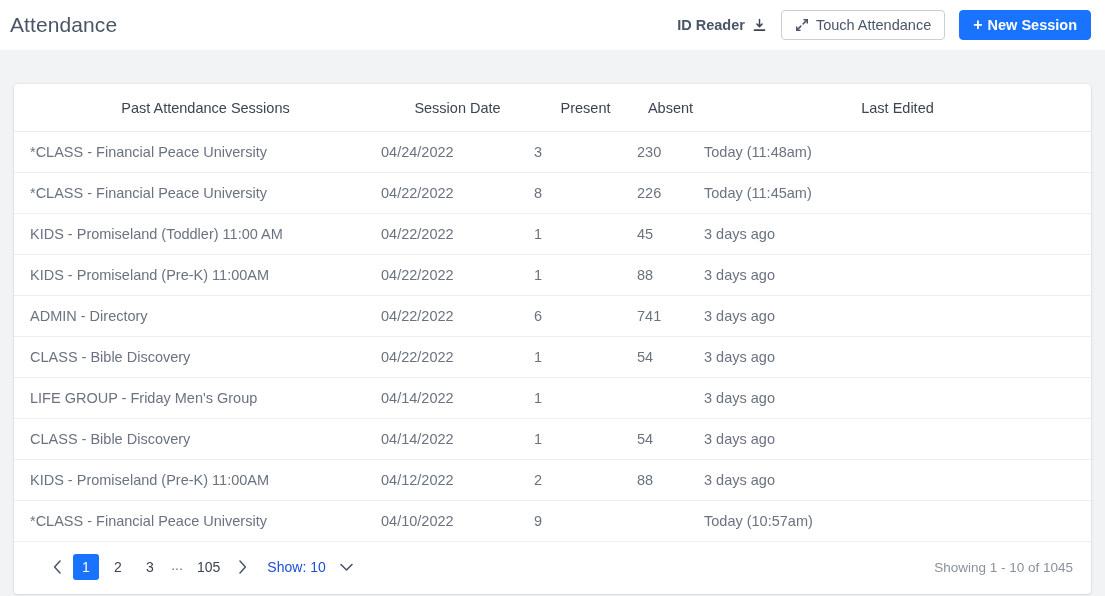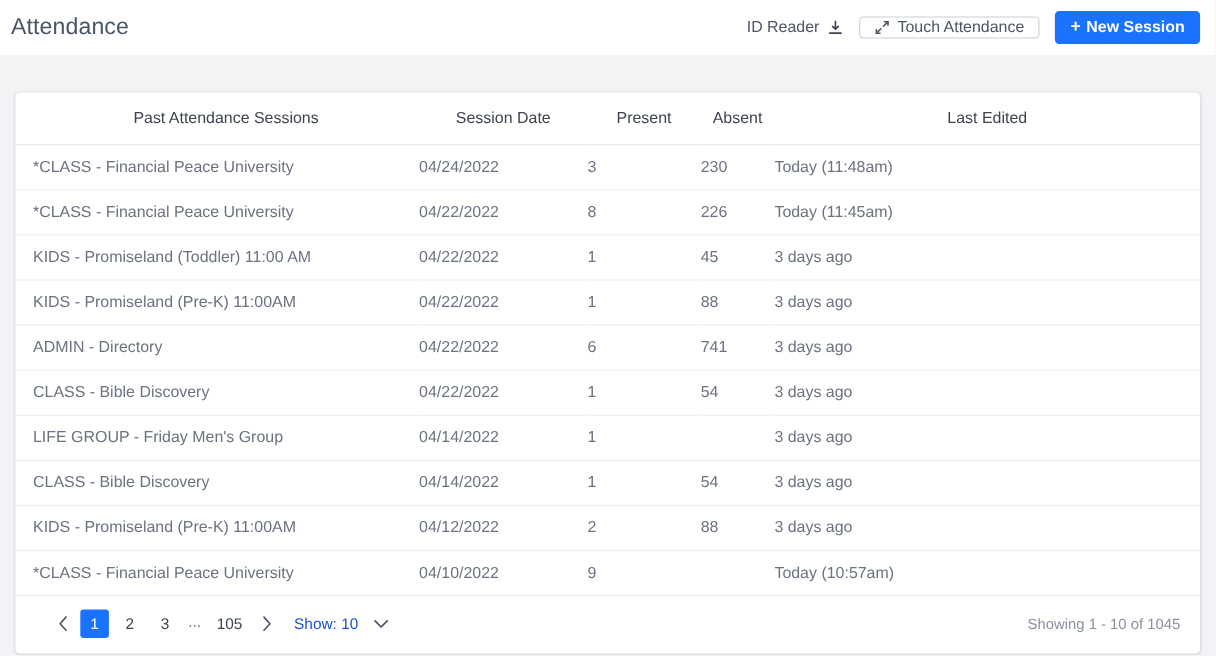--- a/index.html
+++ b/index.html
@@ -36,28 +36,29 @@
   }
 
   .id-reader {
     display: flex;
     align-items: center;
     gap: 7px;
     font-size: 14.5px;
     color: #4a5568;
     cursor: pointer;
     white-space: nowrap;
+    font-weight: bold;
   }
   .id-reader svg { display: block; }
 
   .btn-outline {
     display: flex;
     align-items: center;
     gap: 7px;
-    height: 20px;
+    height: 30px;
     padding: 0 13px;
     background: #ffffff;
     border: 1px solid #c9ced6;
     border-radius: 4px;
     font-size: 14.5px;
     color: #4a5568;
     cursor: pointer;
     white-space: nowrap;
     font-family: "Liberation Sans", sans-serif;
   }

